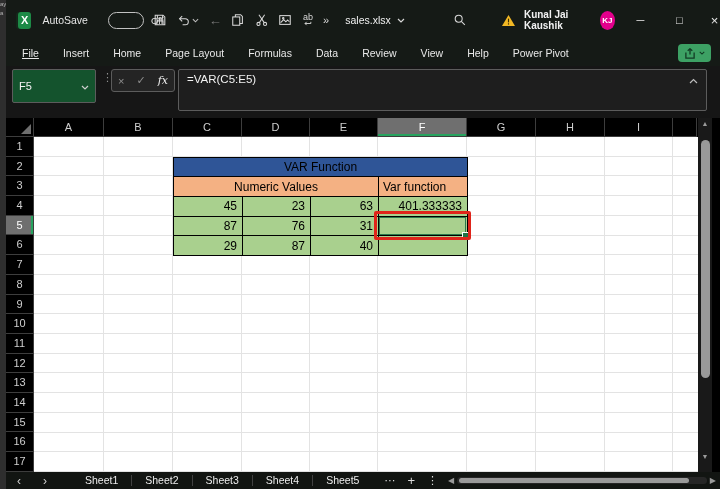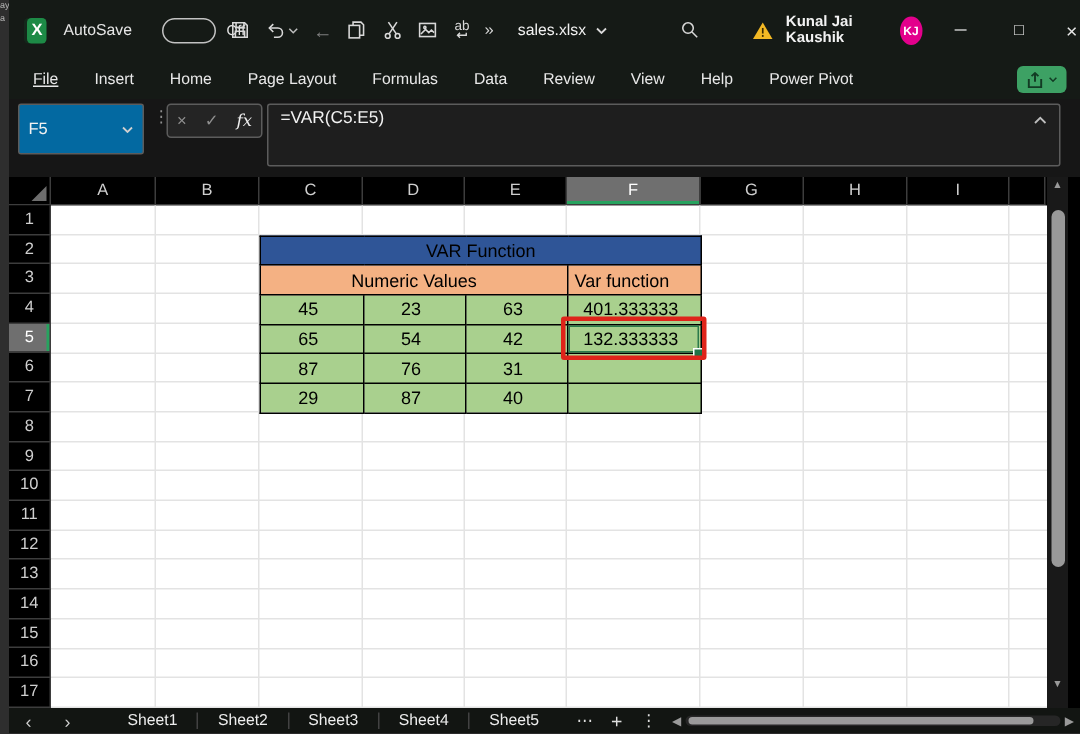--- a/index.html
+++ b/index.html
@@ -32,21 +32,21 @@
   
   #ribbonrow{left:6px;top:40px;width:714px;height:26px;background:#151a16;display:flex;align-items:center;color:#e8e8e8;font-size:10.5px;}
   .rtab{padding:0 12px;line-height:26px;cursor:default;white-space:nowrap;}
   .rtab:first-child{margin-left:4px;text-decoration:underline;}
   #comments-btn{position:absolute;left:594px;top:4px;height:18px;border:1px solid #5a5a5a;border-radius:4px;background:#20251f;display:flex;align-items:center;padding:0 8px;color:#f0f0f0;font-size:10.5px;gap:5px;}
   #share-btn{position:absolute;left:672px;top:4px;width:33px;height:18px;background:#3da164;border-radius:4px;display:flex;align-items:center;justify-content:center;gap:3px;}
   #share-btn svg{stroke:#123b24;fill:none;stroke-width:1.4;}
 
   
   #formularow{left:6px;top:66px;width:714px;height:52px;background:#161616;}
-  #name-box{position:absolute;left:6px;top:3px;width:84px;height:21px;background:#0369a1;border:1px solid #5c5c5c;border-radius:2px;color:#f2f2f2;font-size:11px;display:flex;align-items:center;padding:16px 6px;box-sizing:border-box;}
+  #name-box{position:absolute;left:6px;top:3px;width:84px;height:21px;background:#14532d;border:1px solid #5c5c5c;border-radius:2px;color:#f2f2f2;font-size:11px;display:flex;align-items:center;padding:16px 6px;box-sizing:border-box;}
   #name-box .nb-chev{margin-left:auto;}
   #fx-dots{position:absolute;left:96px;top:5px;color:#8f8f8f;font-size:11px;}
   #fx-group{position:absolute;left:105px;top:3px;width:62px;height:21px;background:#242424;border:1px solid #5c5c5c;border-radius:3px;display:flex;align-items:center;justify-content:space-around;font-size:11px;}
   #cancel-glyph,#enter-glyph{color:#8f8f8f;}
   #fx-label{color:#f0f0f0;font-family:"DejaVu Serif",serif;font-style:italic;font-size:11px;}
   #formula-input{position:absolute;left:172px;top:3px;width:529px;height:42px;background:#1e1e1e;border:1px solid #5c5c5c;border-radius:2px;box-sizing:border-box;color:#f2f2f2;font-size:11.5px;padding:3px 8px;}
   #fb-collapse{position:absolute;left:510px;top:4px;}
 
   
   #col-headers{left:6px;top:118px;height:19px;display:flex;background:#000;}
@@ -67,21 +67,21 @@
   #vscroll{left:698px;top:118px;width:14px;height:354px;background:#191919;}
   #vscroll .arr{position:absolute;left:0;width:14px;text-align:center;color:#9a9a9a;font-size:7px;}
   #vthumb{position:absolute;left:2.5px;top:22px;width:9px;height:238px;background:#999;border-radius:5px;}
 
   
   #data-table{left:173px;top:156.7px;border-collapse:collapse;color:#000;font-size:12px;}
   #data-table td{border:1px solid #000;height:19.7px;box-sizing:border-box;padding:0;}
   .t-title{background:#2F5597;text-align:center;font-weight:500;}
   .t-hdr{background:#F4B183;text-align:center;}
   .t-hdr-left{background:#F4B183;text-align:left;padding-left:4px !important;}
-  .t-num{background:#A9D08E;text-align:center;padding-right:5px !important;}
+  .t-num{background:#A9D08E;text-align:right;padding-right:5px !important;}
 
   
   #cell-selection{left:379px;top:216.5px;width:87px;height:18.5px;border:1.5px solid #2b7a4b;box-sizing:border-box;}
   #fill-handle{left:462px;top:232px;width:6px;height:6px;background:#217346;border:1px solid #fff;}
   #red-annotation{left:374px;top:211px;width:97px;height:29px;border:3px solid #df241a;border-radius:2px;box-sizing:border-box;}
 
   
   #sheetbar{left:6px;top:472px;width:714px;height:17px;background:#121512;display:flex;align-items:center;color:#ededed;font-size:10.5px;}
   .snav{width:26px;text-align:center;color:#cfcfcf;font-size:12px;}
   #sheet-tabs{display:flex;align-items:center;margin-left:14px;}
@@ -312,26 +312,20 @@
       <td class="t-hdr" colspan="3">Numeric Values</td>
       <td class="t-hdr-left">Var function</td>
     </tr>
     <tr>
       <td class="t-num">45</td>
       <td class="t-num">23</td>
       <td class="t-num">63</td>
       <td class="t-num">401.333333</td>
     </tr>
     <tr>
-      <td class="t-num">65</td>
-      <td class="t-num">54</td>
-      <td class="t-num">42</td>
-      <td class="t-num">132.333333</td>
-    </tr>
-    <tr>
       <td class="t-num">87</td>
       <td class="t-num">76</td>
       <td class="t-num">31</td>
       <td class="t-num"></td>
     </tr>
     <tr>
       <td class="t-num">29</td>
       <td class="t-num">87</td>
       <td class="t-num">40</td>
       <td class="t-num"></td>

